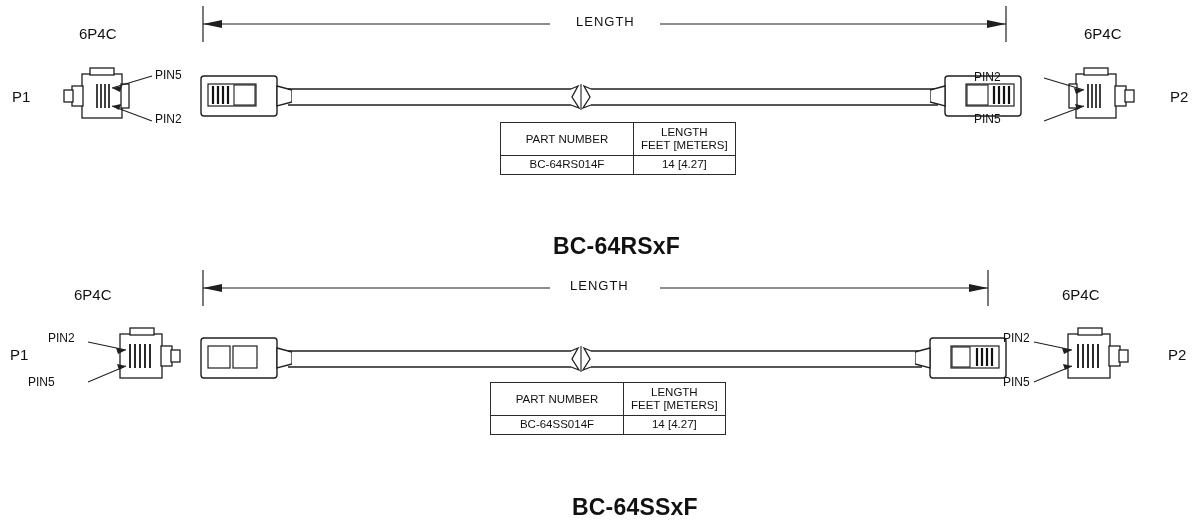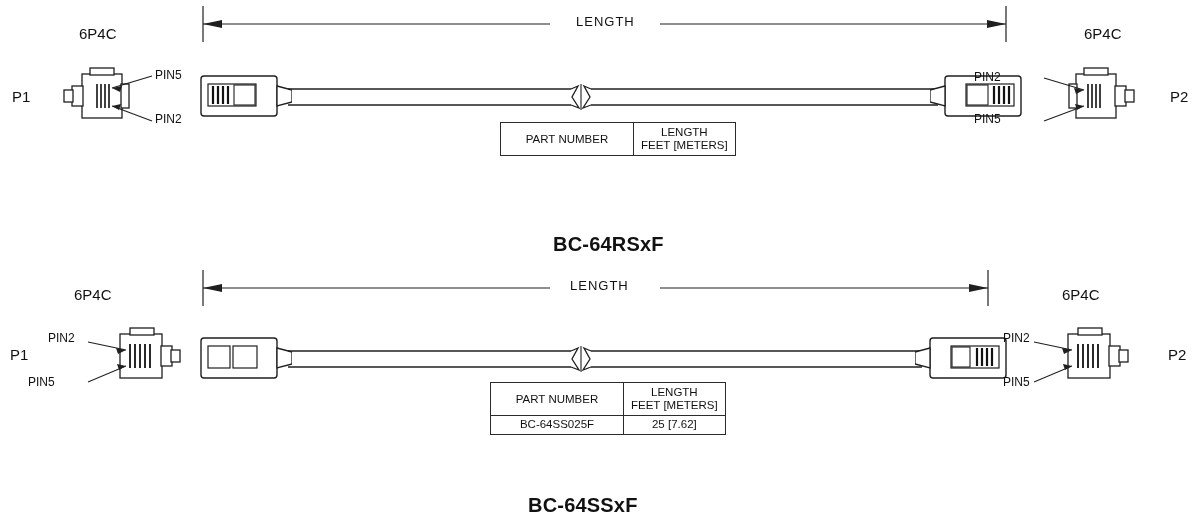--- a/index.html
+++ b/index.html
@@ -2,21 +2,21 @@
 <html><head>
 <meta charset="utf-8">
 <style>
   html,body{margin:0;padding:0;background:#ffffff;}
   body{width:1200px;height:527px;font-family:"Liberation Sans",sans-serif;color:#1a1a1a;overflow:hidden;}
   .sheet{position:relative;width:1200px;height:475px;}
   .abs{position:absolute;}
   .lbl{font-family:"Liberation Sans",sans-serif;font-size:15px;color:#111;white-space:nowrap;}
   .lbl-sm{font-size:12px;text-align:right;}
   .lbl-md{font-size:14px;}
-  .title{font-size:20px;font-weight:600;letter-spacing:.2px;}
+  .title{font-size:23px;font-weight:600;letter-spacing:.2px;}
   svg{display:block;}
   .tbl{border-collapse:collapse;font-size:11.5px;font-family:"Liberation Sans",sans-serif;color:#111;}
   .tbl td,.tbl th{border:1px solid #2b2b2b;padding:2px 7px;text-align:center;font-weight:400;line-height:1.15;}
   .tbl thead th{font-size:11.5px;padding:3px 7px;}
   .tbl .pn{text-align:center;min-width:118px;}
   .tbl .len{text-align:center;min-width:80px;}
   .hdr2{line-height:1.1;}
 </style>
 </head>
 <body>
@@ -148,20 +148,24 @@
       <thead>
         <tr>
           <th class="pn" rowspan="1">PART NUMBER</th>
           <th class="len hdr2">
             <span>LENGTH</span><br>
             <span>FEET [METERS]</span>
           </th>
         </tr>
       </thead>
       <tbody>
+        <tr>
+          <td class="pn">BC-64RS014F</td>
+          <td class="len">14 [4.27]</td>
+        </tr>
       </tbody>
     </table>
   </div>
 
   <div class="abs lbl title" style="left:553px;top:233px;">BC-64RSxF</div>
 
   <div class="abs" style="left:200px;top:270px;">
     <svg width="810" height="36" viewBox="0 0 810 36">
       <line x1="3" y1="0" x2="3" y2="36" stroke="#1f1f1f" stroke-width="1.2"></line>
       <line x1="788" y1="0" x2="788" y2="36" stroke="#1f1f1f" stroke-width="1.2"></line>
@@ -275,22 +279,22 @@
         <tr>
           <th class="pn">PART NUMBER</th>
           <th class="len hdr2">
             <span>LENGTH</span><br>
             <span>FEET [METERS]</span>
           </th>
         </tr>
       </thead>
       <tbody>
         <tr>
-          <td class="pn">BC-64SS025F</td>
-          <td class="len">25 [7.62]</td>
+          <td class="pn">BC-64SS014F</td>
+          <td class="len">14 [4.27]</td>
         </tr>
       </tbody>
     </table>
   </div>
 
-  <div class="abs lbl title" style="left:528px;top:494px;">BC-64SSxF</div>
+  <div class="abs lbl title" style="left:572px;top:494px;">BC-64SSxF</div>
 
 </div>
 
 </body></html>

